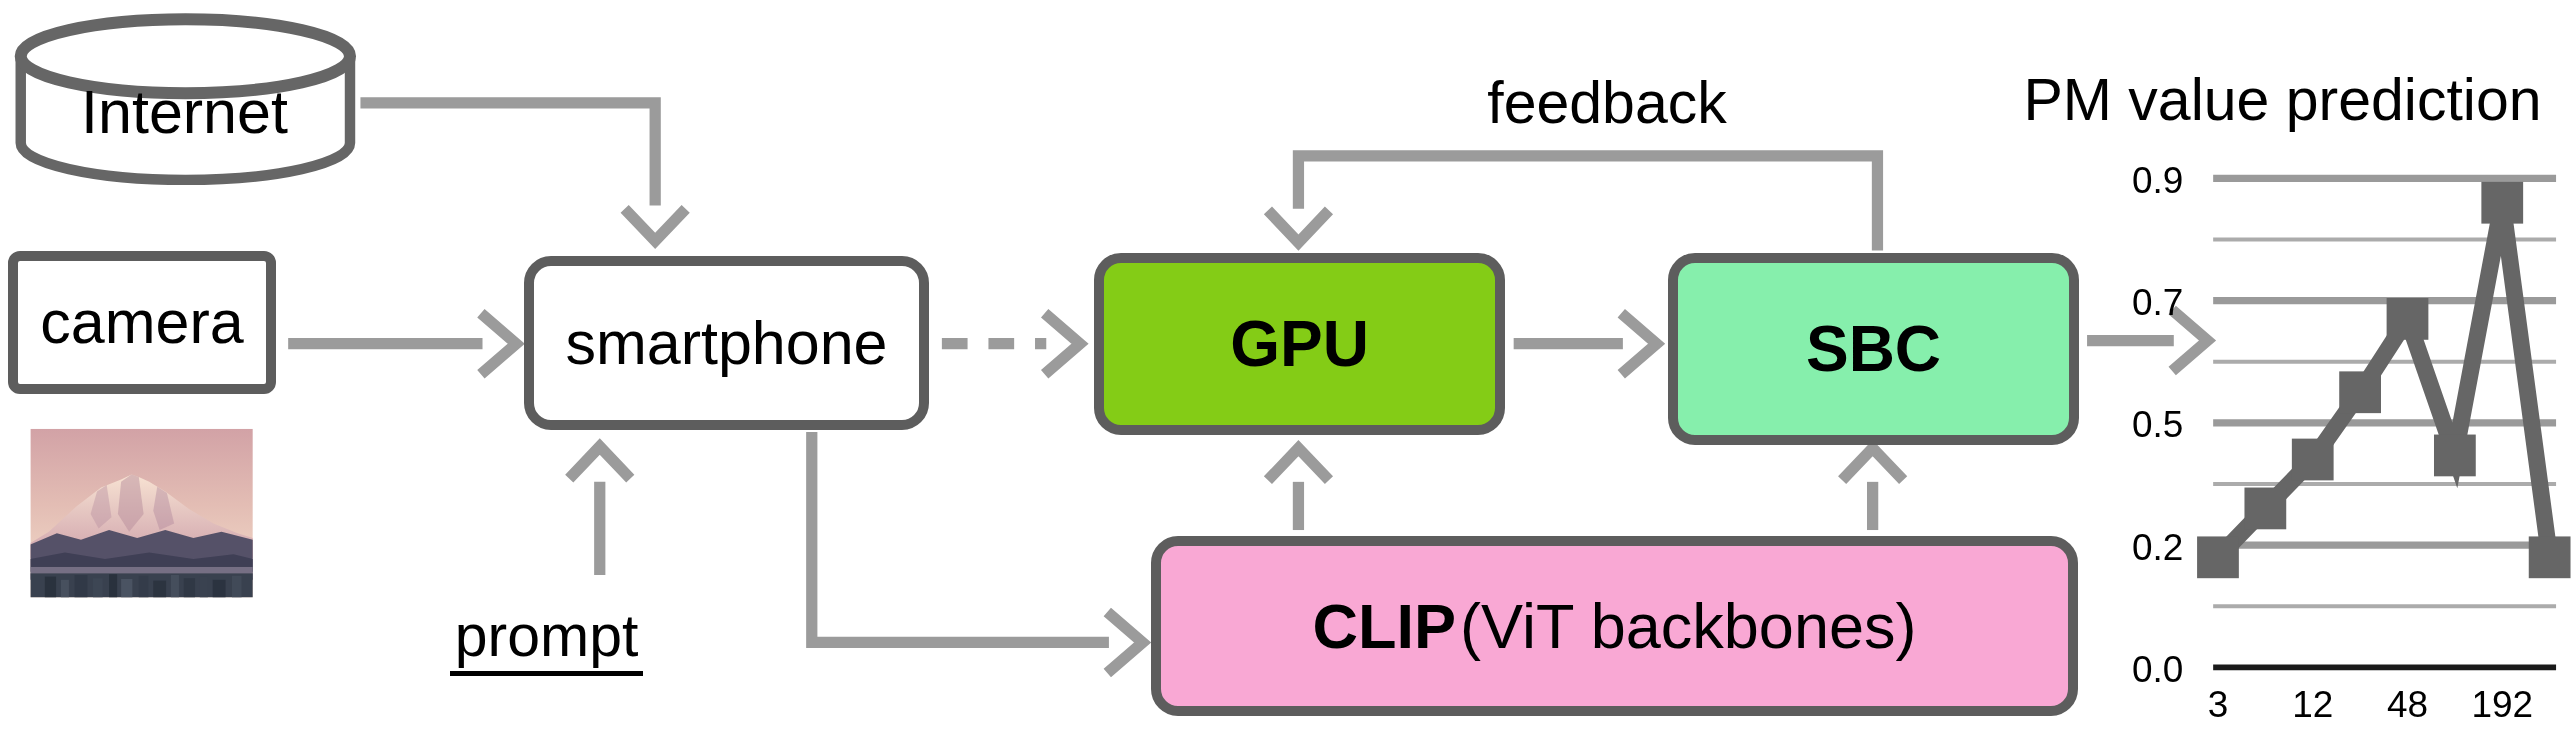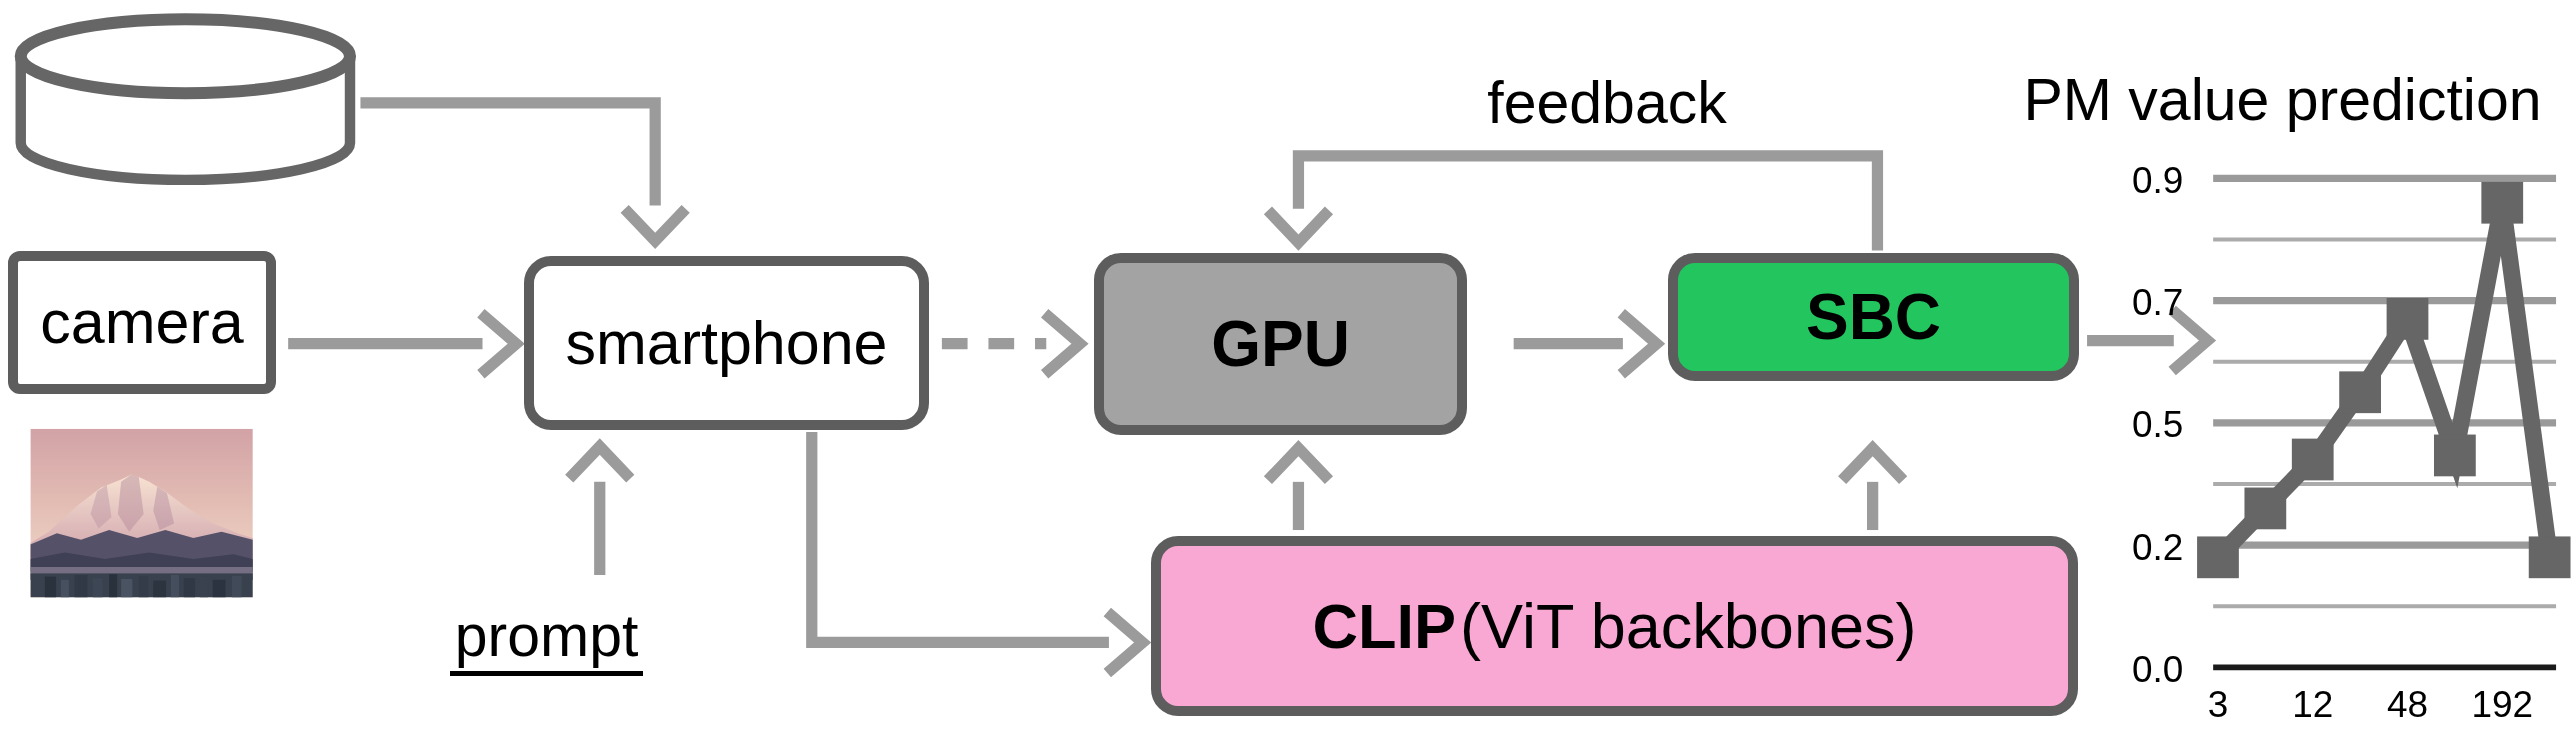--- a/index.html
+++ b/index.html
@@ -137,34 +137,35 @@
         <rect x="2794" y="607.075" width="52" height="52" fill="#666666"></rect>
         <rect x="2853" y="546.175" width="52" height="52" fill="#666666"></rect>
         <rect x="2912" y="462.43749999999994" width="52" height="52" fill="#666666"></rect>
         <rect x="2971" y="371.0875" width="52" height="52" fill="#666666"></rect>
         <rect x="3030" y="541.1" width="52" height="52" fill="#666666"></rect>
         <rect x="3089" y="226.45000000000002" width="52" height="52" fill="#666666"></rect>
         <rect x="3148" y="667.975" width="52" height="52" fill="#666666"></rect>
       </g>
   </svg>
 
+  <div class="lbl center" style="left:20px;top:82px;width:329px;font-size:61px;">Internet</div>
 
   <div class="box" id="camera-box" style="left:8px;top:251px;width:268px;height:143px;border-radius:12px;">
     <span>camera</span>
   </div>
 
   <div class="box" id="smartphone-box" style="left:524px;top:256px;width:405px;height:174px;">
     <span>smartphone</span>
   </div>
 
-  <div class="box accent" id="gpu-box" style="left: 1094px; top: 253px; width: 373px; height: 182px; background: #a3a3a3;">
+  <div class="box accent" id="gpu-box" style="left: 1094px; top: 253px; width: 411px; height: 182px; background: #84cc16;">
     <span>GPU</span>
   </div>
 
-  <div class="box accent" id="sbc-box" style="left: 1668px; top: 253px; width: 411px; height: 128px; background: #22c55e;">
+  <div class="box accent" id="sbc-box" style="left: 1668px; top: 253px; width: 411px; height: 192px; background: #86efac;">
     <span>SBC</span>
   </div>
 
   <div class="box" id="clip-box" style="left: 1151px; top: 536px; width: 927px; height: 180px; background: #f9a8d4;">
     <span class="bold">CLIP</span>
     <span class="rest">(ViT backbones)</span>
   </div>
 
   <div class="lbl center" style="left:1366px;top:74px;width:482px;">feedback</div>
 

